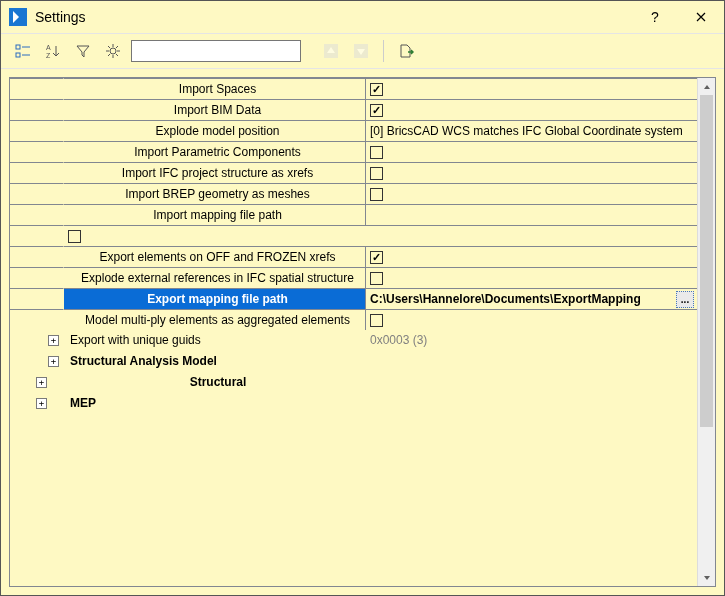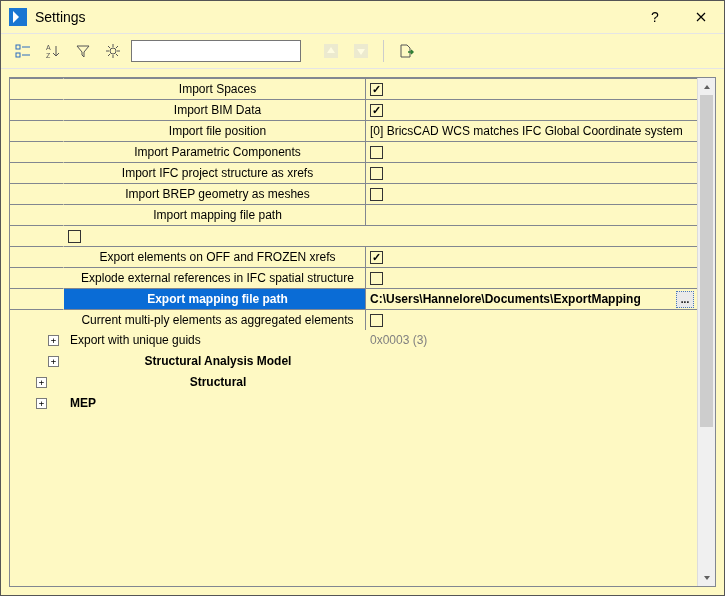--- a/index.html
+++ b/index.html
@@ -334,21 +334,21 @@
         </div>
         <div class="row data-row">
           <div class="gutter cell"></div>
           <div class="name-cell cell"><span>Import BIM Data</span></div>
           <div class="value-cell cell">
             <span class="checkbox checked"></span>
           </div>
         </div>
         <div class="row data-row">
           <div class="gutter cell"></div>
-          <div class="name-cell cell"><span>Import file position</span></div>
+          <div class="name-cell cell"><span>Explode model position</span></div>
           <div class="value-cell cell">
             <span>[0] BricsCAD WCS matches IFC Global Coordinate system</span>
           </div>
         </div>
         <div class="row data-row">
           <div class="gutter cell"></div>
           <div class="name-cell cell"><span>Import Parametric Components</span></div>
           <div class="value-cell cell">
             <span class="checkbox"></span>
           </div>
@@ -399,39 +399,39 @@
           <div class="name-cell cell"><span>Export mapping file path</span></div>
           <div class="value-cell cell">
             <span>C:\Users\Hannelore\Documents\ExportMapping</span>
             <div class="browse-btn">
               <span>...</span>
             </div>
           </div>
         </div>
         <div class="row data-row">
           <div class="gutter cell"></div>
-          <div class="name-cell cell"><span>Current multi-ply elements as aggregated elements</span></div>
+          <div class="name-cell cell"><span>Model multi-ply elements as aggregated elements</span></div>
           <div class="value-cell cell">
             <span class="checkbox"></span>
           </div>
         </div>
         <div class="row group-row">
           <div class="gutter cell">
             <div class="tree-toggle">+</div>
           </div>
           <div class="name-cell cell" style="border-right: none;"><span>Export with unique guids</span></div>
           <div class="value-cell cell">
             <span class="dimmed">0x0003 (3)</span>
           </div>
         </div>
         <div class="row group-row">
           <div class="gutter cell">
             <div class="tree-toggle">+</div>
           </div>
-          <div class="name-cell cell" style="border-right: none; text-align: center;"><span class="label-bold">Structural Analysis Model</span></div>
+          <div class="name-cell cell" style="border-right: none;"><span class="label-bold">Structural Analysis Model</span></div>
           <div class="value-cell cell"></div>
         </div>
         <div class="row group-row">
           <div class="gutter cell">
             <div class="tree-toggle lvl0">+</div>
           </div>
           <div class="name-cell cell" style="border-right: none; text-align: center;"><span class="label-bold">Structural</span></div>
           <div class="value-cell cell"></div>
         </div>
         <div class="row group-row">

